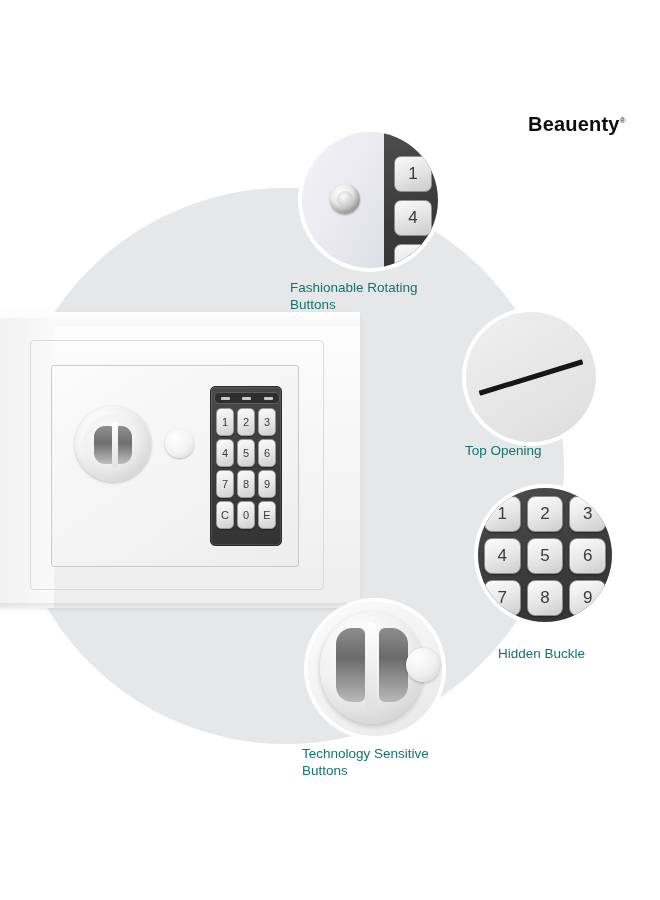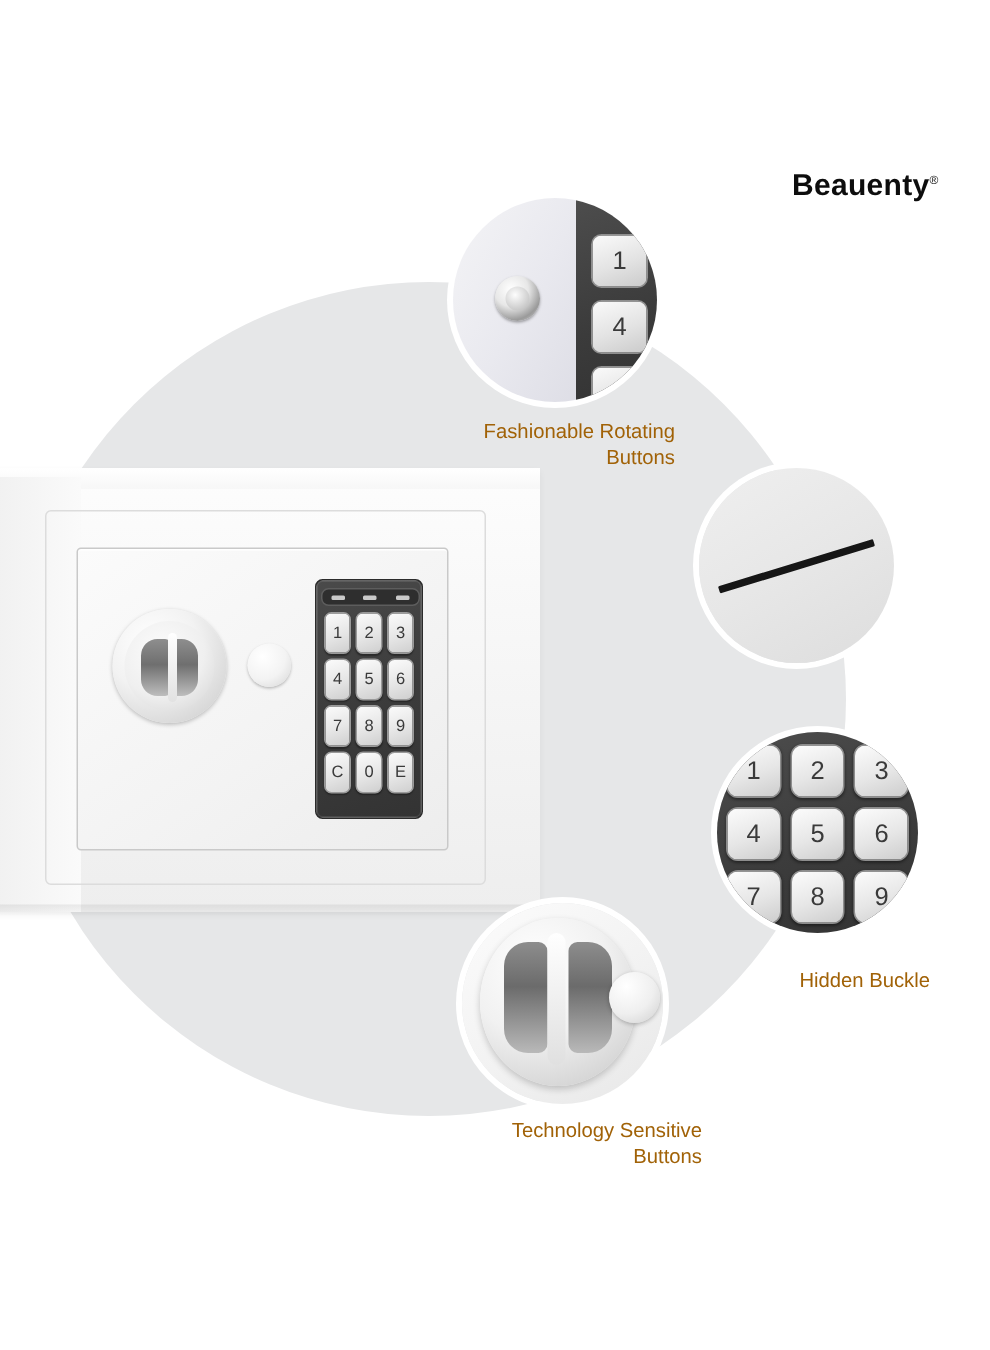--- a/index.html
+++ b/index.html
@@ -191,24 +191,24 @@
   
   .callout {
     position: absolute;
     border-radius: 50%;
     overflow: hidden;
     background: #ffffff;
     box-shadow: 0 0 0 4px #ffffff;
   }
   .callout-label {
     position: absolute;
-    text-align: right;
+    text-align: left;
     font-size: 13.5px;
     line-height: 17px;
-    color: #a16207;
+    color: #0f766e;
     white-space: pre-line;
   }
 
   
   #callout-rotating {
     left: 302px; top: 132px;
     width: 136px; height: 136px;
   }
   .c1-panel {
     position: absolute;
@@ -289,21 +289,21 @@
     border-radius: 8px;
     background: linear-gradient(160deg,#fcfcfc 0%,#e6e6e6 55%,#cdcdcd 100%);
     border: 1px solid #8d8d8d;
     display: flex;
     align-items: center;
     justify-content: center;
     font-size: 17px;
     color: #3a3a3a;
     box-shadow: 0 1px 2px rgba(0,0,0,.4);
   }
-  #label-buckle { left: 470px; top: 645px; width: 150px; }
+  #label-buckle { left: 498px; top: 645px; width: 150px; }
 
   
   #callout-sensitive {
     left: 308px; top: 602px;
     width: 134px; height: 134px;
     background: linear-gradient(145deg,#fcfcfc 0%,#f2f2f2 55%,#e7e7e7 100%);
   }
   .c4-knob {
     position: absolute;
     left: 12px; top: 10px;
@@ -398,20 +398,21 @@
       <div class="c1-key" style="top:112px">7</div>
     </div>
     <div class="c1-chrome"></div>
   </div>
   <div class="callout-label" id="label-rotating">Fashionable Rotating
 Buttons</div>
 
   <div class="callout" id="callout-topopening">
     <div class="slot"></div>
   </div>
+  <div class="callout-label" id="label-topopening">Top Opening</div>
 
   <div class="callout" id="callout-buckle">
     <div class="c3-grid">
       <div class="c3-key">1</div>
       <div class="c3-key">2</div>
       <div class="c3-key">3</div>
       <div class="c3-key">4</div>
       <div class="c3-key">5</div>
       <div class="c3-key">6</div>
       <div class="c3-key">7</div>

